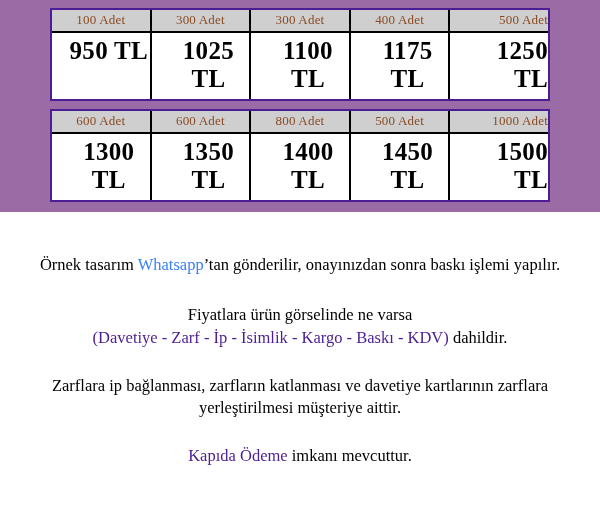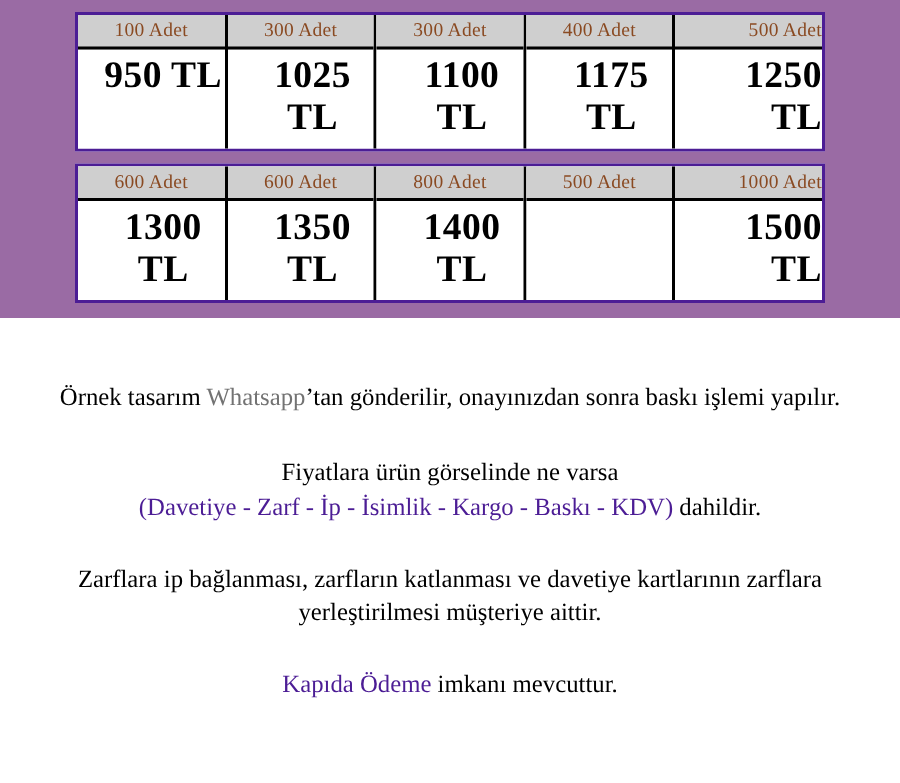--- a/index.html
+++ b/index.html
@@ -83,21 +83,21 @@
     margin-bottom: 0;
   }
   .note-1 { margin-bottom: 28px; }
   .note-2 { margin-bottom: 26px; }
   .note-3 { margin-bottom: 26px; }
   .note-4 { margin-bottom: 26px; }
   .hl {
     color: #4c1d95;
   }
   .blue {
-    color: #737373;
+    color: #3b82f6;
   }
   .line { display: block; }
 </style>
 </head>
 <body>
 
 <div class="price-block">
 
   <div class="price-row">
     <div class="price-cell">
@@ -130,20 +130,21 @@
     <div class="price-cell">
       <span class="qty">600 Adet</span>
       <span class="amount">1350 TL</span>
     </div>
     <div class="price-cell">
       <span class="qty">800 Adet</span>
       <span class="amount">1400 TL</span>
     </div>
     <div class="price-cell">
       <span class="qty">500 Adet</span>
+      <span class="amount">1450 TL</span>
     </div>
     <div class="price-cell">
       <span class="qty">1000 Adet</span>
       <span class="amount">1500 TL</span>
     </div>
   </div>
 
 </div>
 
 <div class="notes">

